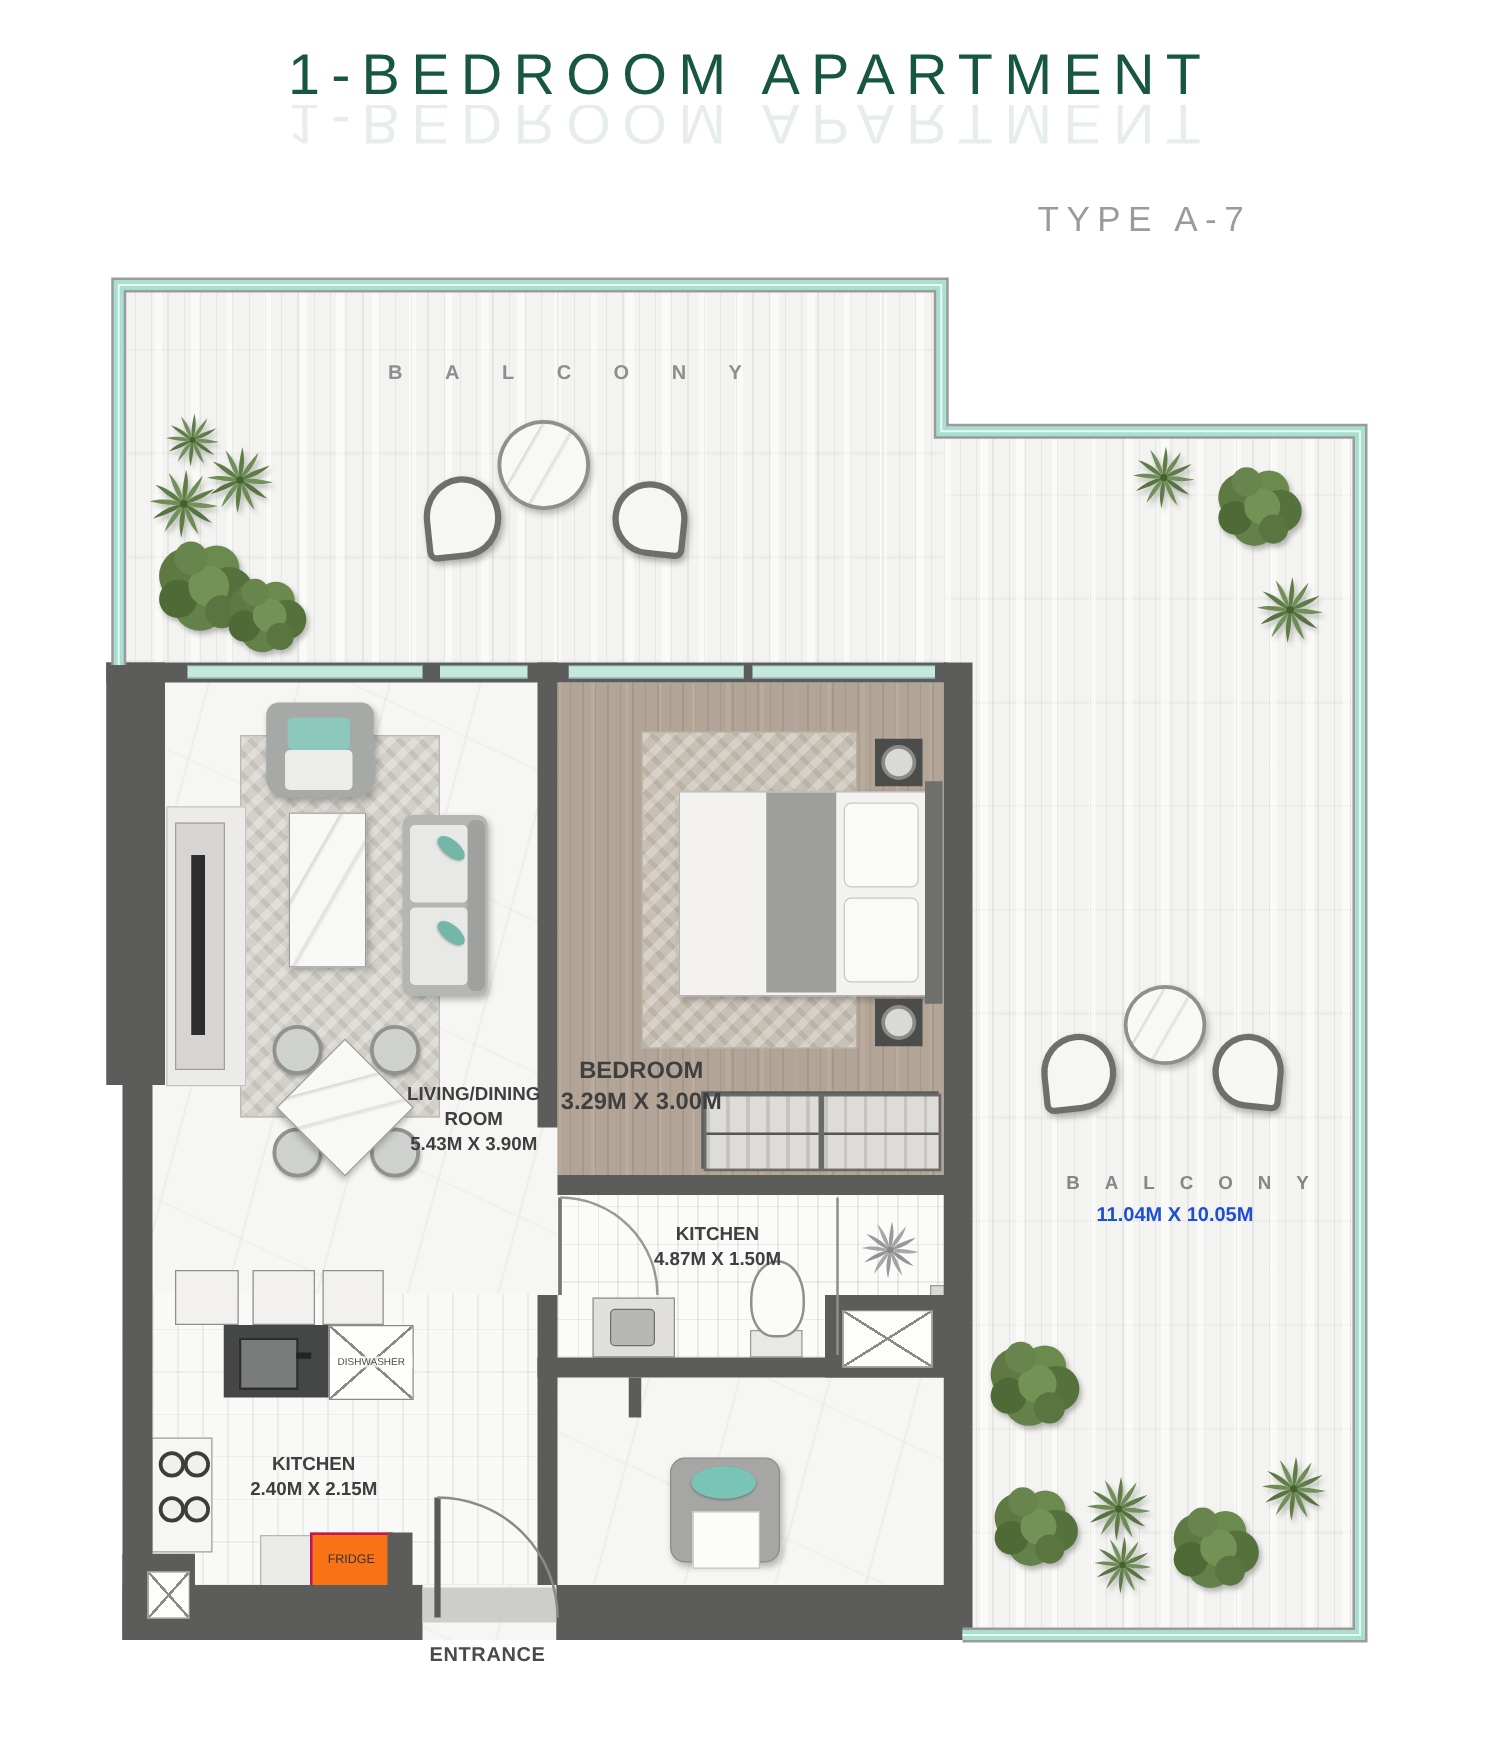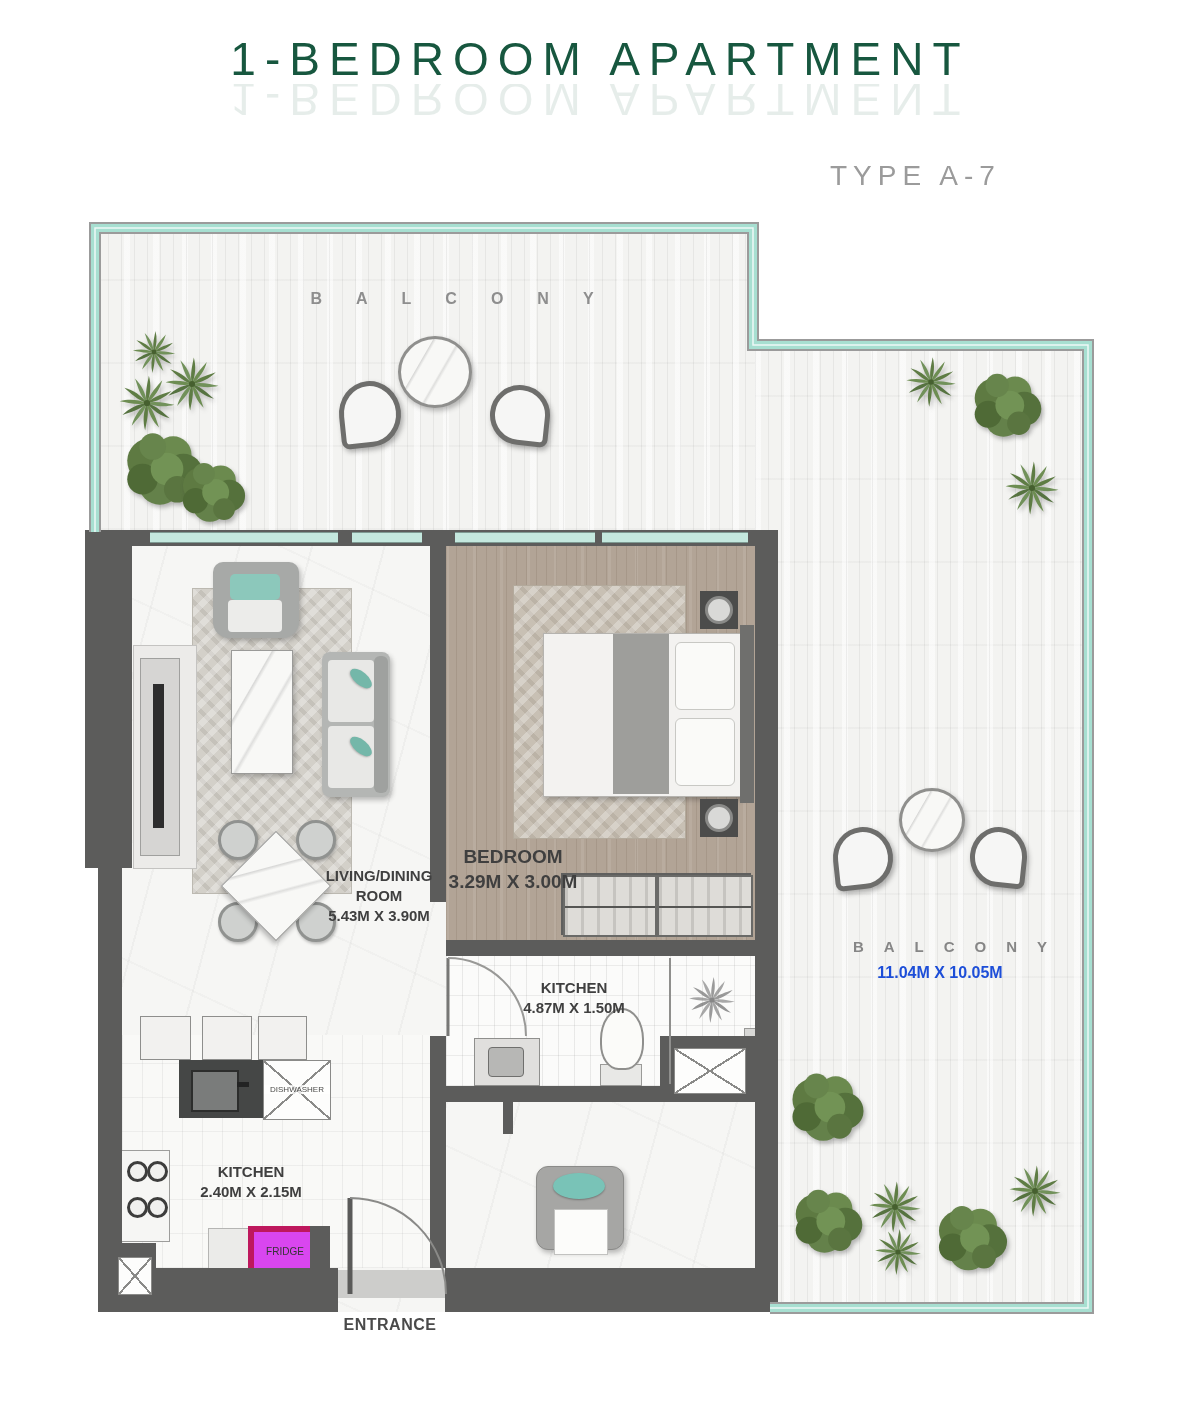--- a/index.html
+++ b/index.html
@@ -174,21 +174,21 @@
   <div class="xbox furn" style="left:263px;top:1060px;width:66px;height:58px;">
     <div class="tinylabel" style="left:0;top:24px;width:100%;font-size:8px;color:#4a4a48;background:rgba(255,255,255,.75);">DISHWASHER</div>
   </div>
   <div class="furn" style="left:121px;top:1150px;width:47px;height:90px;background:#f6f6f4;border:1px solid #9d9d9b;">
     <div class="burner" style="left:5px;top:10px;"></div>
     <div class="burner" style="left:25px;top:10px;"></div>
     <div class="burner" style="left:5px;top:46px;"></div>
     <div class="burner" style="left:25px;top:46px;"></div>
   </div>
   <div class="furn" style="left:208px;top:1228px;width:40px;height:40px;background:#ebebe9;border:1px solid #b5b5b3;"></div>
-  <div class="furn" style="left:248px;top:1226px;width:62px;height:42px;background:#d946ef;border:6px solid #be185d;">
+  <div class="furn" style="left:248px;top:1226px;width:62px;height:42px;background:#f97316;border:2px solid #be185d;">
     <div class="tinylabel" style="left:0;top:14px;width:100%;font-size:10px;color:#343434;">FRIDGE</div>
   </div>
 
   <div class="wall" style="left:85px;top:530px;width:673px;height:16px;"></div>
   <div class="wall" style="left:85px;top:530px;width:47px;height:338px;"></div>
   <div class="wall" style="left:98px;top:868px;width:24px;height:444px;"></div>
   <div class="wall" style="left:98px;top:1268px;width:240px;height:44px;"></div>
   <div class="wall" style="left:445px;top:1268px;width:313px;height:44px;"></div>
   <div class="threshold" style="left:338px;top:1270px;width:107px;height:28px;"></div>
   <div class="wall" style="left:755px;top:530px;width:23px;height:782px;"></div>

